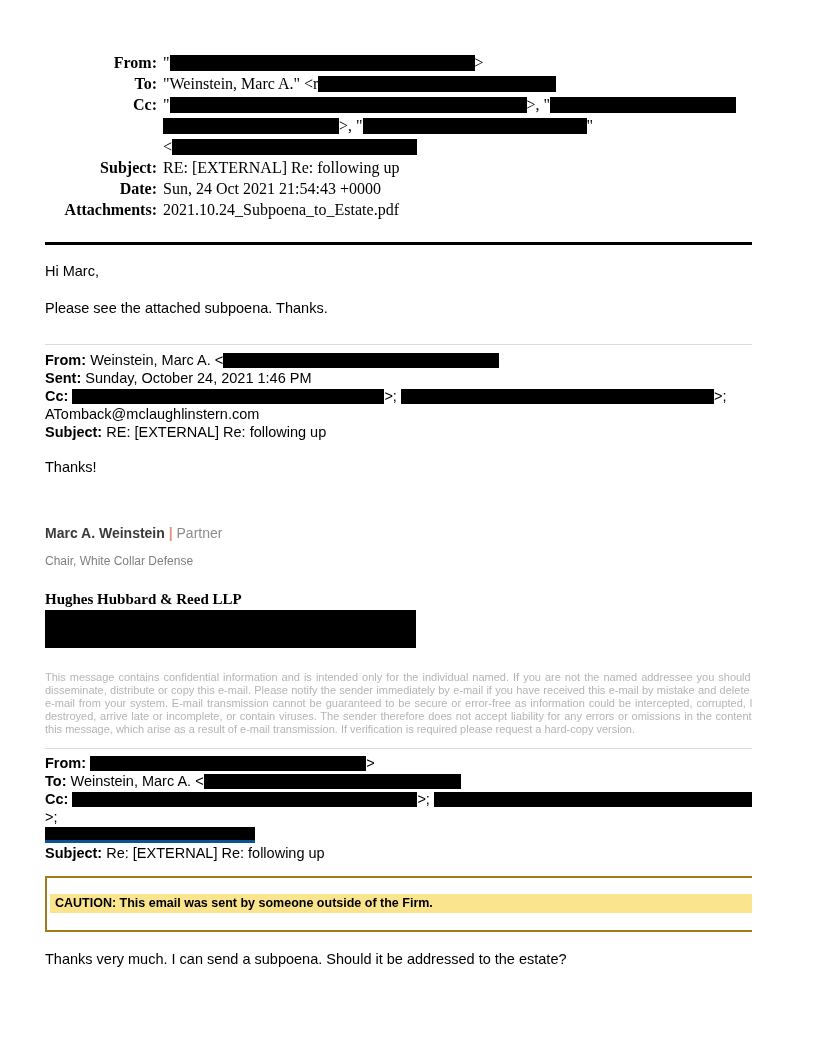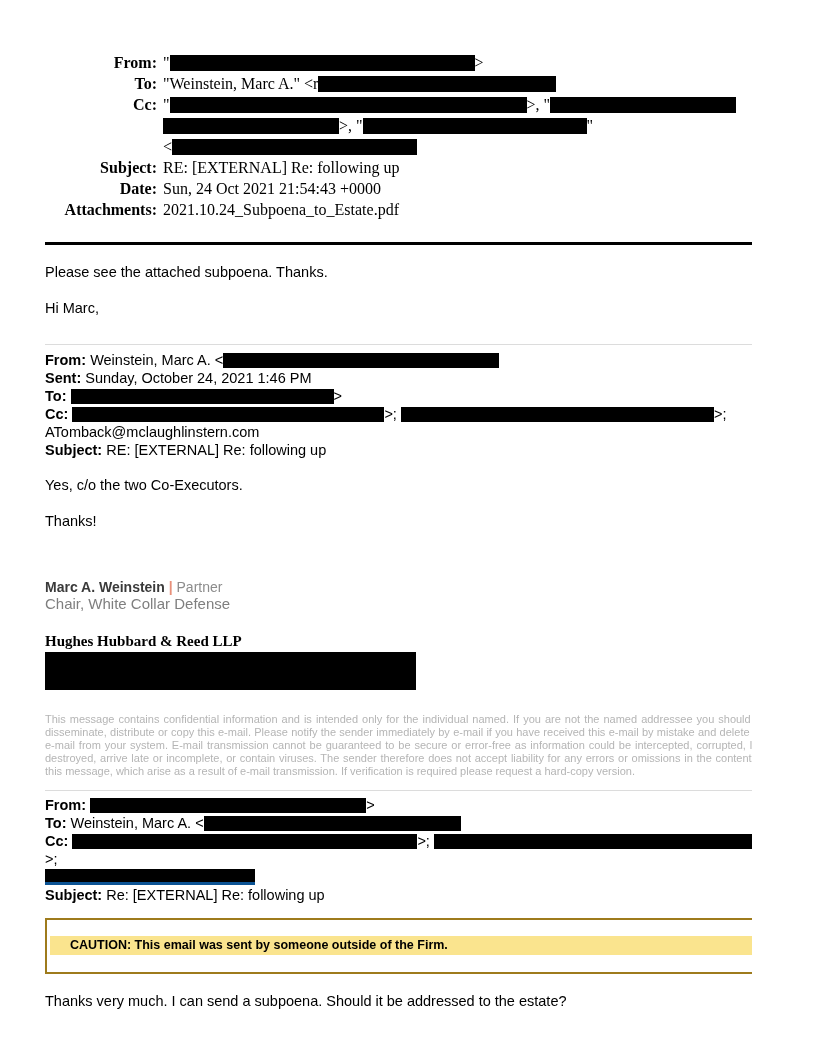--- a/index.html
+++ b/index.html
@@ -32,37 +32,37 @@
   .qhdr { margin-top:6px; font-size:14.5px; line-height:18px; }
   .qline b { font-weight:bold; }
   .reply { margin-top:17px; }
 
   
   .sig { margin-top:32px; }
   .sig-line1 { font-size:14px; line-height:17px;margin-top:48px; }
   .sig-name { font-weight:bold; color:#3a3a3a; }
   .sig-pipe { color:var(--sig-accent,#E8907A); font-weight:bold; }
   .sig-title { color:#8c8c8c; }
-  .sig-role { font-size:15px; line-height:13px; color:#7f7f7f; margin-top:1px; }
+  .sig-role { font-size:12px; line-height:13px; color:#7f7f7f; margin-top:13px; }
   .sig-firm { margin-top:23px; font-family:"Liberation Serif", serif; font-weight:bold; font-size:15px; line-height:16px; }
 
   
   .disclaimer {
     margin-top:23px; color:var(--disclaimer-gray,#b5b5b5);
     font-size:11px; line-height:13px; text-align:justify;
   }
 
   .rule2 { margin-top:12px; }
   .qhdr2 { margin-top:5px; }
 
   
   .caution-box { margin-top:14px; border:2px solid var(--caution-border,#9E7B1C); padding:16px 3px 17px 3px; }
   .caution-strip {
     background:var(--caution-bg,#FAE48E); font-weight:bold; font-size:12.5px;
-    line-height:19px; padding:0 20px; color:#000;
+    line-height:19px; padding:0 5px; color:#000;
   }
 
   .closing { margin-top:18px; }
 </style>
 </head>
 <body>
 
 <div class="page">
   <div class="content">
 
@@ -92,35 +92,33 @@
         <div class="hval">Sun, 24 Oct 2021 21:54:43 +0000</div>
       </div>
       <div class="hrow">
         <div class="hlabel">Attachments:</div>
         <div class="hval">2021.10.24_Subpoena_to_Estate.pdf</div>
       </div>
     </div>
 
     <div class="thick-rule"></div>
 
+    <div class="body-txt greeting">Hi Marc,</div>
     <div class="body-txt para">Please see the attached subpoena. Thanks.</div>
-    <div class="body-txt greeting">Hi Marc,</div>
 
     <hr class="thin-rule rule1">
 
     <div class="qhdr">
       <div class="qline"><b>From:</b> <span>Weinstein, Marc A. &lt;</span><span class="redact body-redact" style="width:276px"></span></div>
       <div class="qline"><b>Sent:</b> <span>Sunday, October 24, 2021 1:46 PM</span></div>
-      <div class="qline"><b>To:</b> <span class="redact body-redact" style="width:263px"></span><span>&gt;</span></div>
       <div class="qline"><b>Cc:</b> <span class="redact body-redact" style="width:312px"></span><span>&gt;;</span> <span class="redact body-redact" style="width:313px"></span><span>&gt;;</span></div>
       <div class="qline">ATomback@mclaughlinstern.com</div>
       <div class="qline"><b>Subject:</b> <span>RE: [EXTERNAL] Re: following up</span></div>
     </div>
 
-    <div class="body-txt reply">Yes, c/o the two Co-Executors.</div>
     <div class="body-txt reply">Thanks!</div>
 
     <div class="sig">
       <div class="sig-line1"><span class="sig-name">Marc A. Weinstein</span> <span class="sig-pipe">|</span> <span class="sig-title">Partner</span></div>
       <div class="sig-role">Chair, White Collar Defense</div>
       <div class="sig-firm">Hughes Hubbard &amp; Reed LLP</div>
       <div class="sig-redaction"></div>
     </div>
 
     <div class="disclaimer">This message contains confidential information and is intended only for the individual named. If you are not the named addressee you should not disseminate, distribute or copy this e-mail. Please notify the sender immediately by e-mail if you have received this e-mail by mistake and delete this e-mail from your system. E-mail transmission cannot be guaranteed to be secure or error-free as information could be intercepted, corrupted, lost, destroyed, arrive late or incomplete, or contain viruses. The sender therefore does not accept liability for any errors or omissions in the contents of this message, which arise as a result of e-mail transmission. If verification is required please request a hard-copy version.</div>

